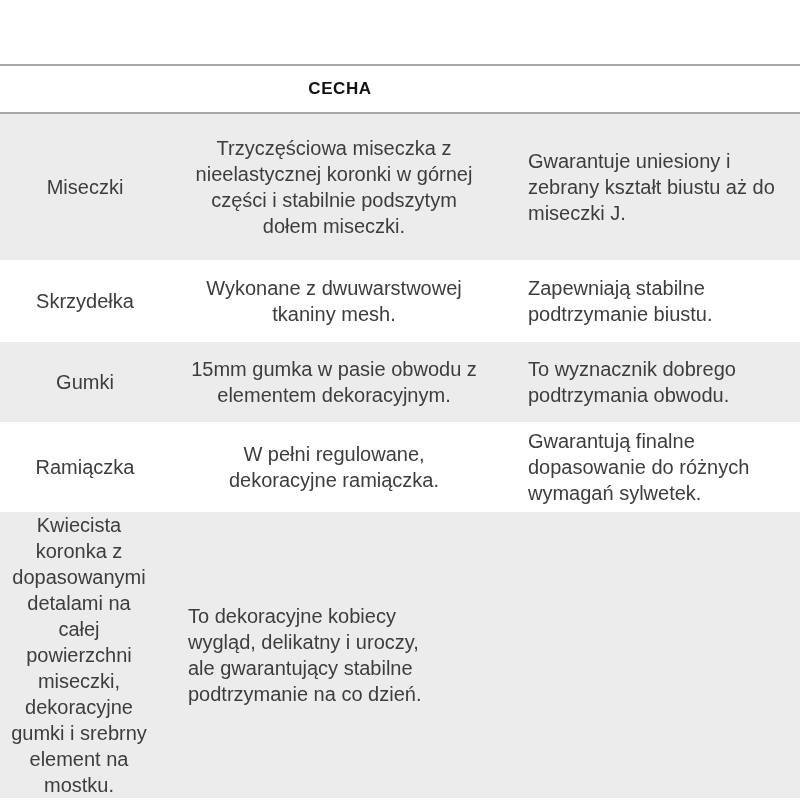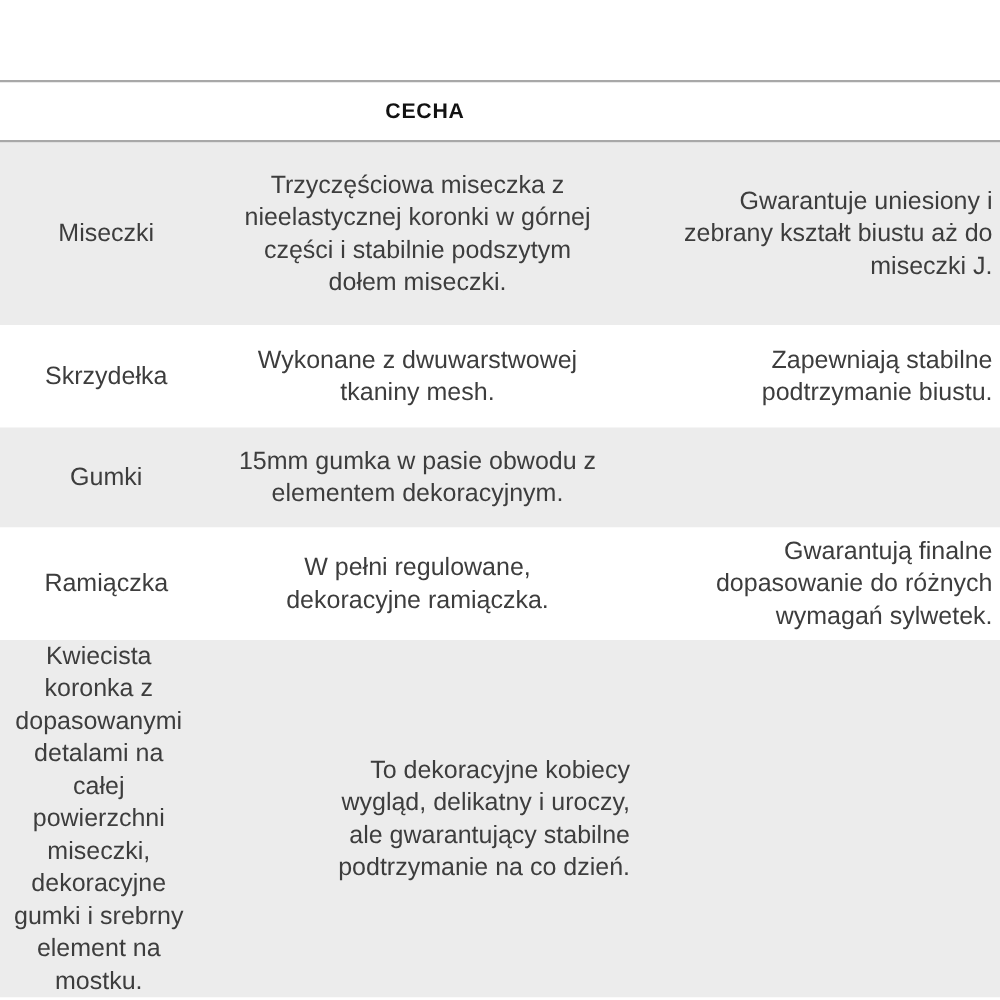--- a/index.html
+++ b/index.html
@@ -45,21 +45,21 @@
   .rows .t-row:nth-child(1) { min-height: 146px; }
   .rows .t-row:nth-child(2) { min-height: 82px; }
   .rows .t-row:nth-child(3) { min-height: 80px; }
   .rows .t-row:nth-child(4) { min-height: 90px; }
   .rows .t-row:nth-child(5) { min-height: 180px; }
   .rows .t-row:nth-child(6) { min-height: 76px; }
 
   .cell { font-size: 20px; line-height: 26px; color: var(--text); }
   .cell.label { text-align: center; padding: 0 6px; }
   .cell.cecha { padding-left: 10px; padding-right: 22px; white-space: pre-line; text-align: center; }
-  .cell.korzysc { padding-left: 18px; padding-right: 6px; white-space: pre-line; text-align: right; }
+  .cell.korzysc { padding-left: 18px; padding-right: 6px; white-space: pre-line; }
 </style>
 </head>
 <body>
 
 <div class="page">
 
   <div class="rule"></div>
 
   <div class="header-row">
     <div class="header-cell"></div>
@@ -86,20 +86,22 @@
       <div class="cell cecha">Wykonane z dwuwarstwowej
 tkaniny mesh.</div>
       <div class="cell korzysc">Zapewniają stabilne
 podtrzymanie biustu.</div>
     </div>
 
     <div class="t-row shaded">
       <div class="cell label">Gumki</div>
       <div class="cell cecha">15mm gumka w pasie obwodu z
 elementem dekoracyjnym.</div>
+      <div class="cell korzysc">To wyznacznik dobrego
+podtrzymania obwodu.</div>
     </div>
 
     <div class="t-row">
       <div class="cell label">Ramiączka</div>
       <div class="cell cecha">W pełni regulowane,
 dekoracyjne ramiączka.</div>
       <div class="cell korzysc">Gwarantują finalne
 dopasowanie do różnych
 wymagań sylwetek.</div>
     </div>

